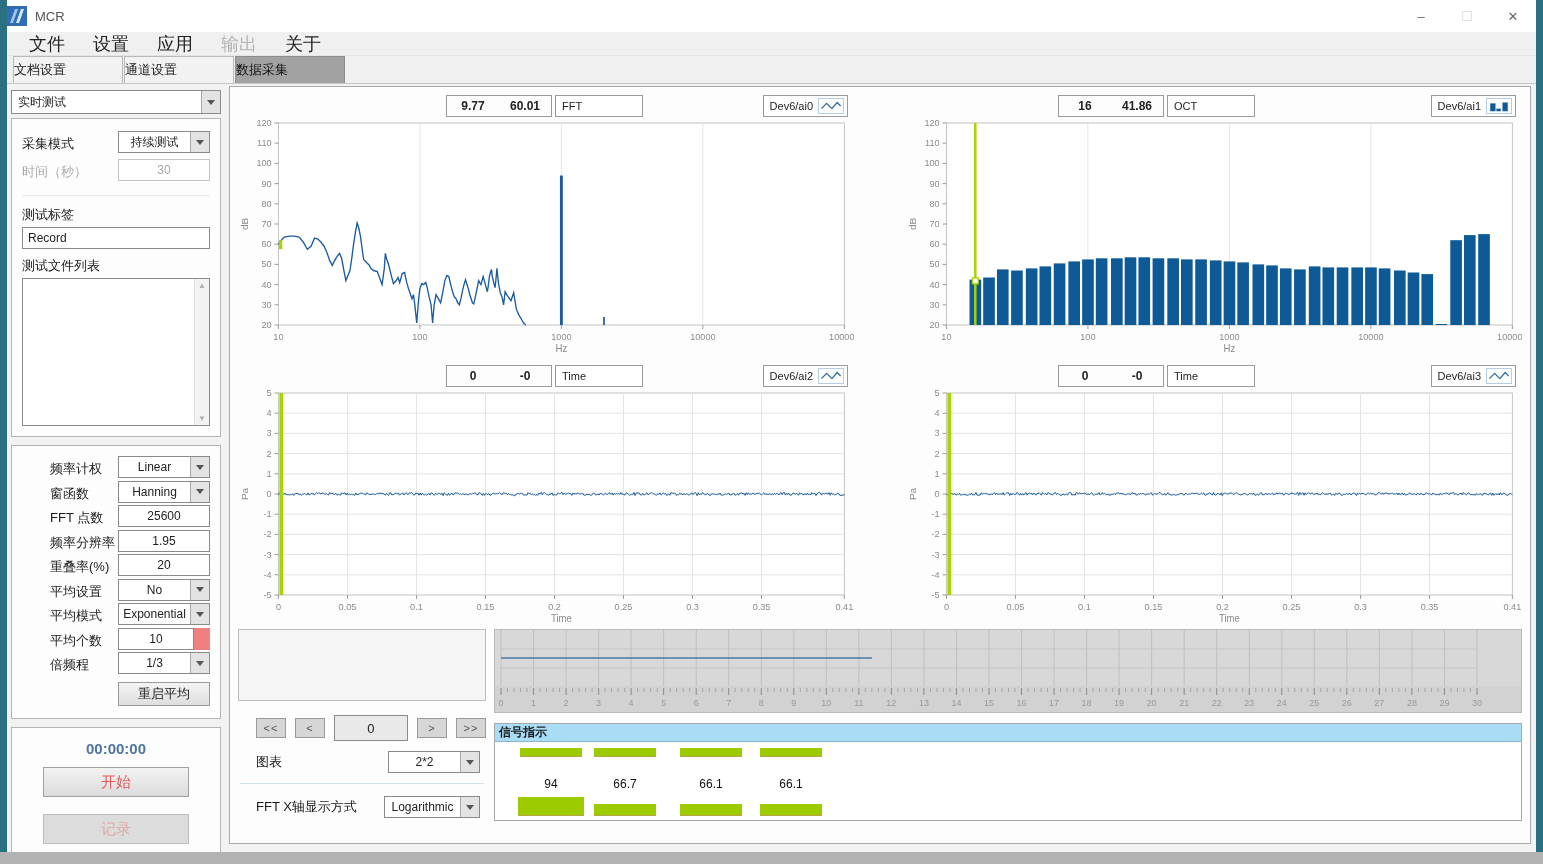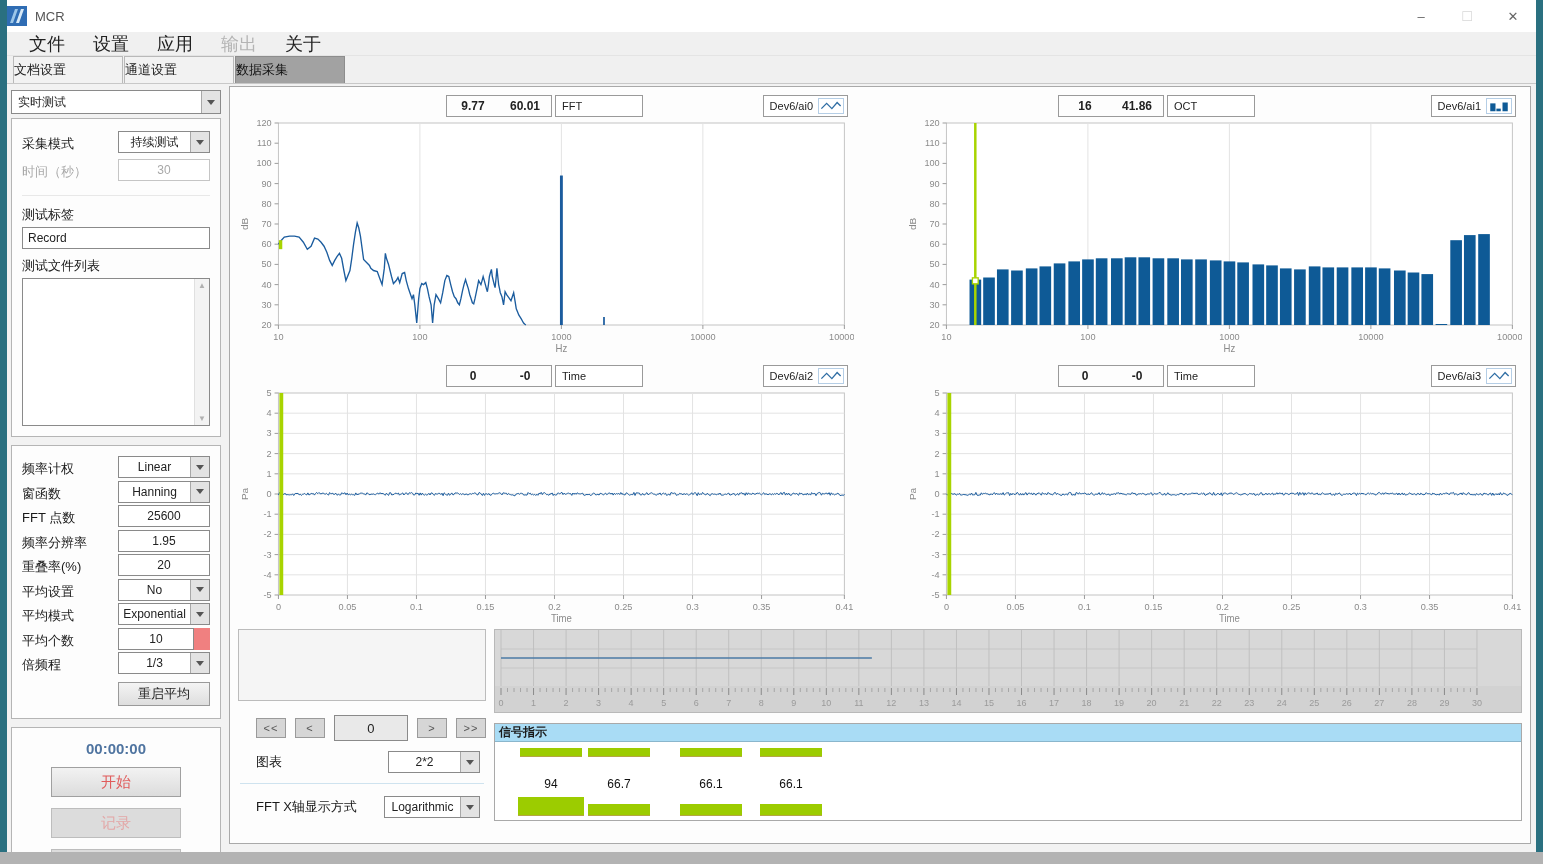--- a/index.html
+++ b/index.html
@@ -43,28 +43,28 @@
   .row .lbl.disabled { color:#a8a8a8; }
   .ctl { width:92px; }
   .tinput { width:92px; height:22px; border:1px solid #8a8a8a; background:#fff; font-size:12px; text-align:center; color:#222; display:flex; align-items:center; justify-content:center; }
   .tinput.disabled { border-color:#c5c5c5; color:#a8a8a8; }
   .full-label { font-size:13px; color:#1a1a1a; margin:8px 0 3px 0; }
   .text-field { height:22px; border:1px solid #8a8a8a; background:#fff; font-size:12px; padding-left:5px; display:flex; align-items:center; color:#222; }
   .listbox { height:148px; border:1px solid #8a8a8a; background:#fff; position:relative; margin-top:2px; }
   .scrollbar { position:absolute; right:0; top:0; bottom:0; width:15px; background:#f3f3f3; border-left:1px solid #e0e0e0; display:flex; flex-direction:column; justify-content:space-between; align-items:center; padding:2px 0; }
   .sb-arrow { font-size:8px; color:#b0b0b0; }
   .grp2 { padding:10px 10px 10px 10px; margin-bottom:8px; }
-  .grp2 .row { margin-bottom:2.5px; }
+  .grp2 .row { margin-bottom:2.5px;margin-left:28px; }
   .flagwrap { display:flex; width:92px; }
   .flagwrap .tinput { width:76px; }
   .flag { width:16px; height:22px; background:#f08080; }
   .restart-btn { margin:8px 0 2px auto; width:92px; height:24px; background:linear-gradient(#f4f4f4,#dedede); border:1px solid #9a9a9a; font-size:13px; color:#222; display:flex; align-items:center; justify-content:center; }
   .grp3 { padding:12px 14px; }
   .timer { text-align:center; font-size:15px; font-weight:bold; color:#4f74a0; margin-bottom:10px; }
-  .bigbtn { width:130px; height:30px; margin:0 auto 11px auto; background:linear-gradient(#f2f2f2,#dcdcdc); border:1px solid #a0a0a0; font-size:15px; display:flex; align-items:center; justify-content:center; }
+  .bigbtn { width:146px; height:30px; margin:0 auto 17px auto; background:linear-gradient(#f2f2f2,#dcdcdc); border:1px solid #a0a0a0; font-size:15px; display:flex; align-items:center; justify-content:center; }
   .bigbtn.start { color:#e05c5c; }
   .bigbtn.off { background:#dcdcdc; border-color:#bdbdbd; color:#e3a7a7; }
 
   
   .main { position:absolute; left:222px; top:2px; width:1302px; height:758px; background:#fdfdfd; border:1px solid #a9a9a9; padding:6px 4px; }
   .charts-grid { display:grid; grid-template-columns:1fr 1fr; column-gap:52px; row-gap:8px; padding:0 4px; }
   .chart { position:relative; }
   .chart-header { display:flex; align-items:center; height:26px; position:relative; }
   .cursor-box { margin-left:208px; width:106px; height:22px; border:1px solid #9a9a9a; background:#fdfdfd; display:flex; }
   .chart.right .cursor-box { margin-left:152px; }
@@ -816,21 +816,21 @@
               </svg>
           </div>
           <div class="signal-panel">
             <div class="signal-header">信号指示</div>
             <div class="signal-body" id="signal-body">
                 <div class="sig-ch" style="left: 24px;">
                   <div class="sig-top"></div>
                   <div class="sig-val">94</div>
                   <div class="sig-bottom" style="height: 19px; width: 66px;"></div>
                 </div>
-                <div class="sig-ch" style="left: 92px;">
+                <div class="sig-ch" style="left: 98px;">
                   <div class="sig-top"></div>
                   <div class="sig-val">66.7</div>
                   <div class="sig-bottom" style="height: 12px; width: 62px;"></div>
                 </div>
                 <div class="sig-ch" style="left: 184px;">
                   <div class="sig-top"></div>
                   <div class="sig-val">66.1</div>
                   <div class="sig-bottom" style="height: 12px; width: 62px;"></div>
                 </div>
                 <div class="sig-ch" style="left: 264px;">

